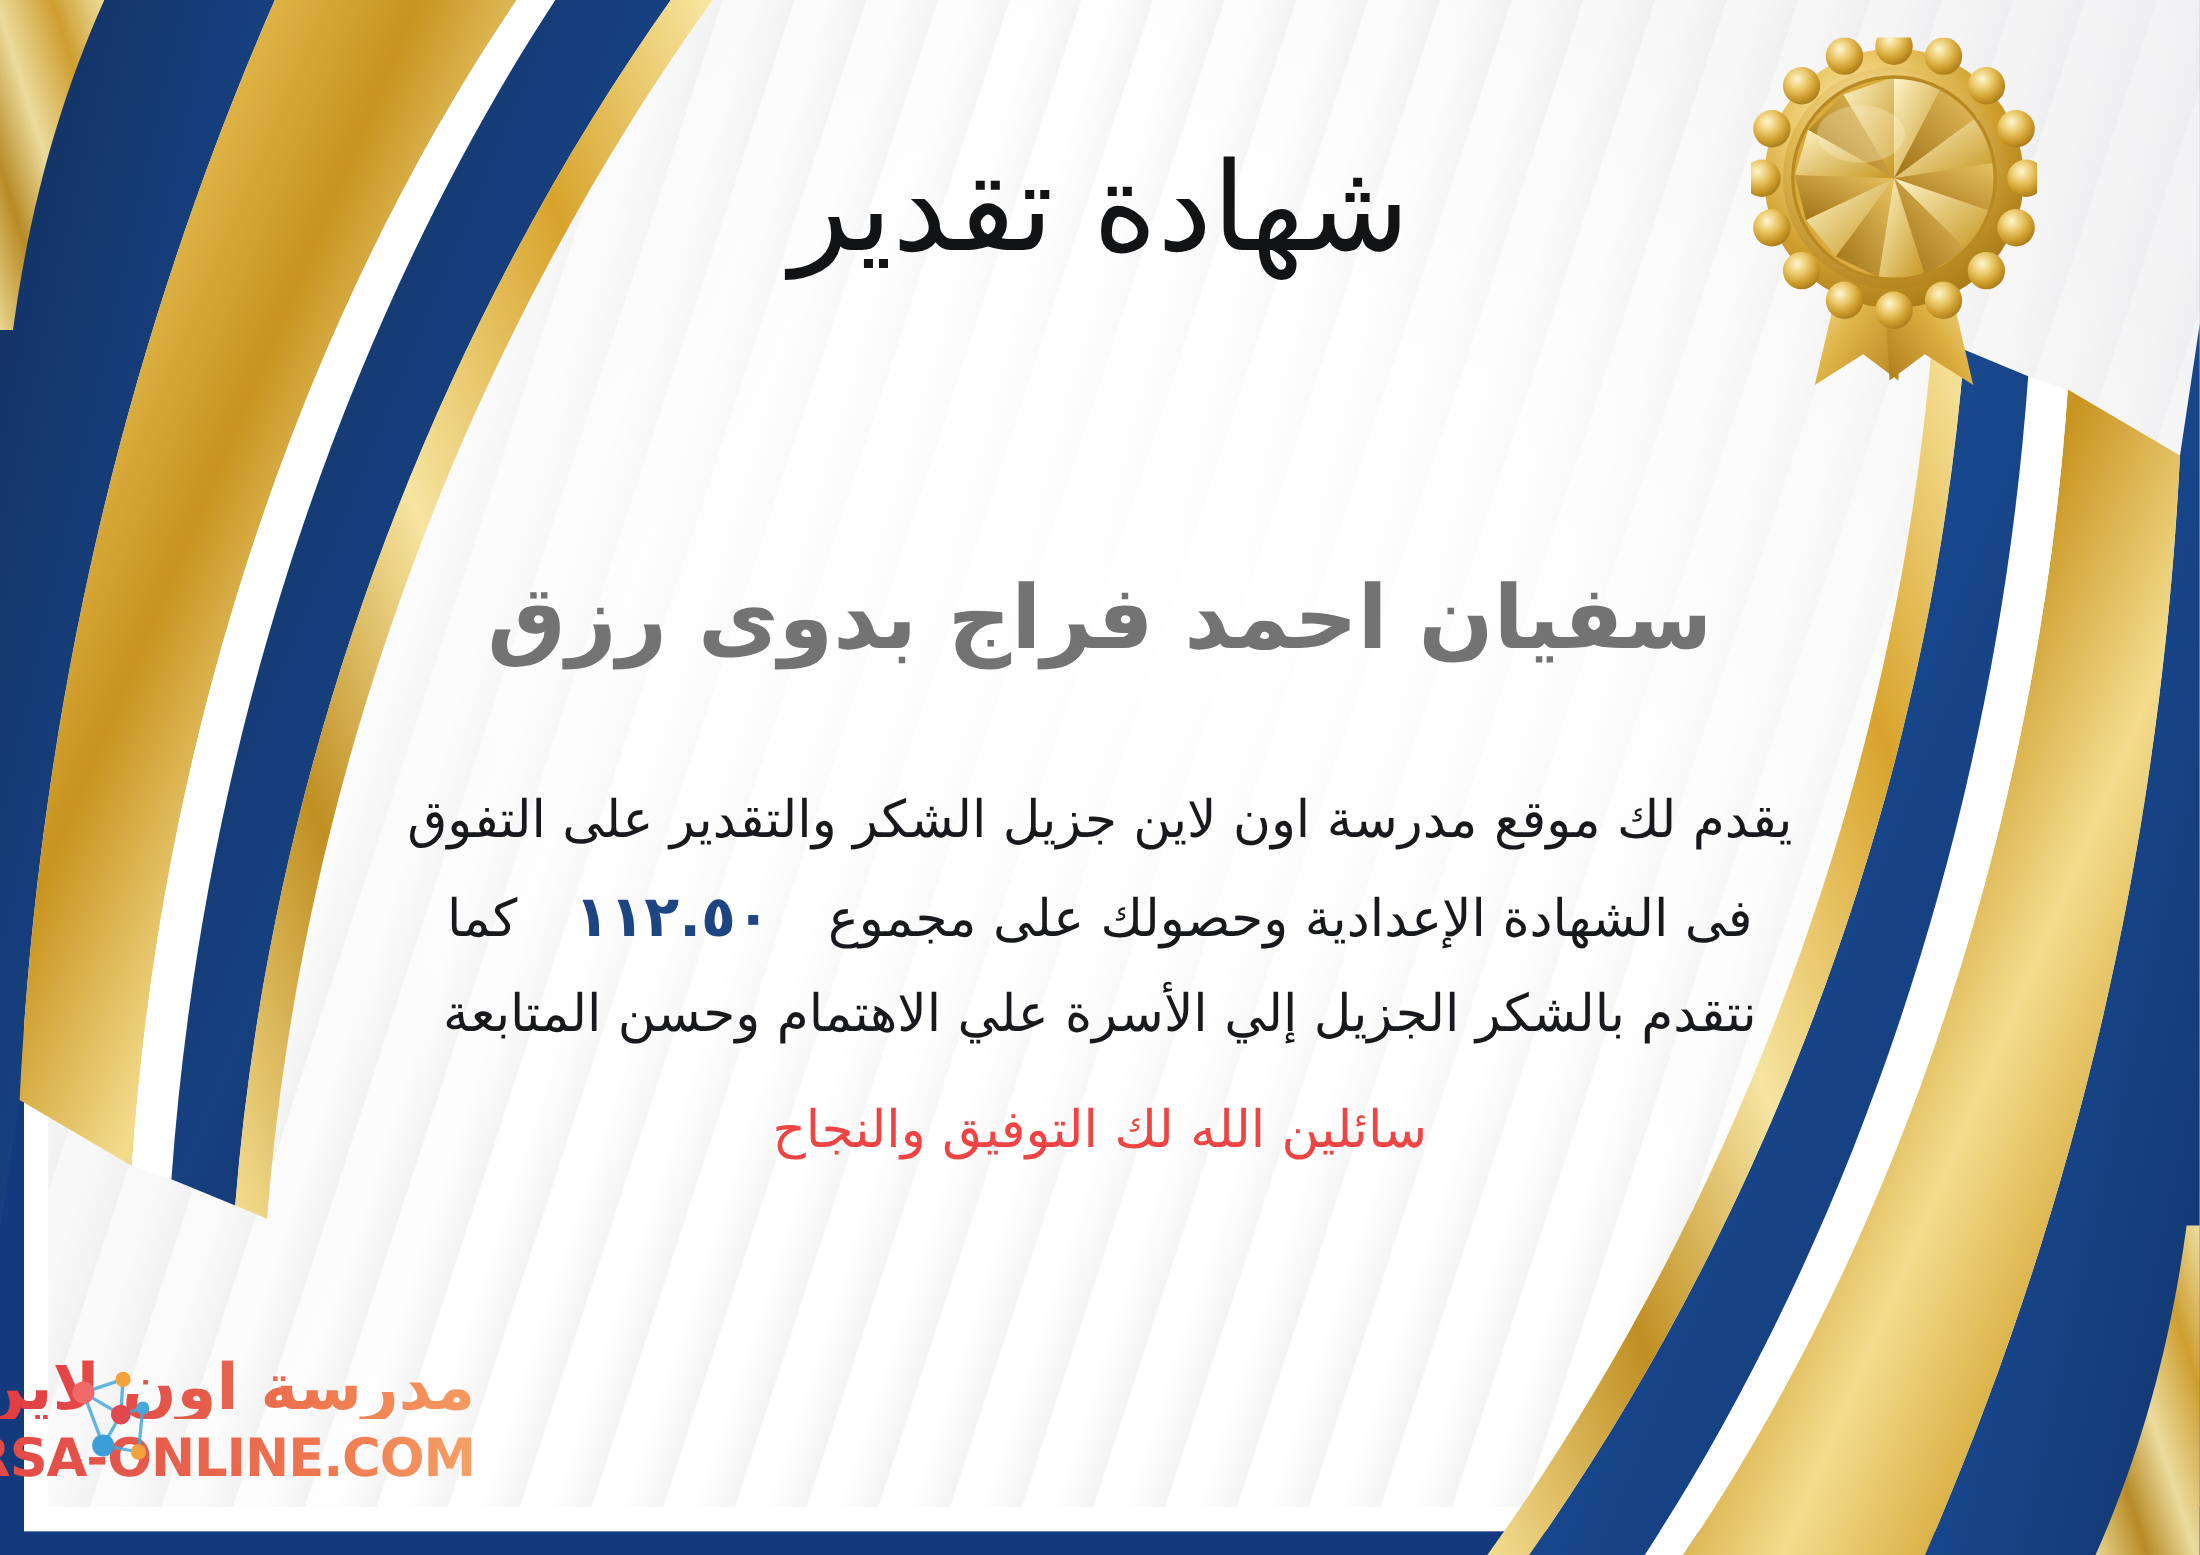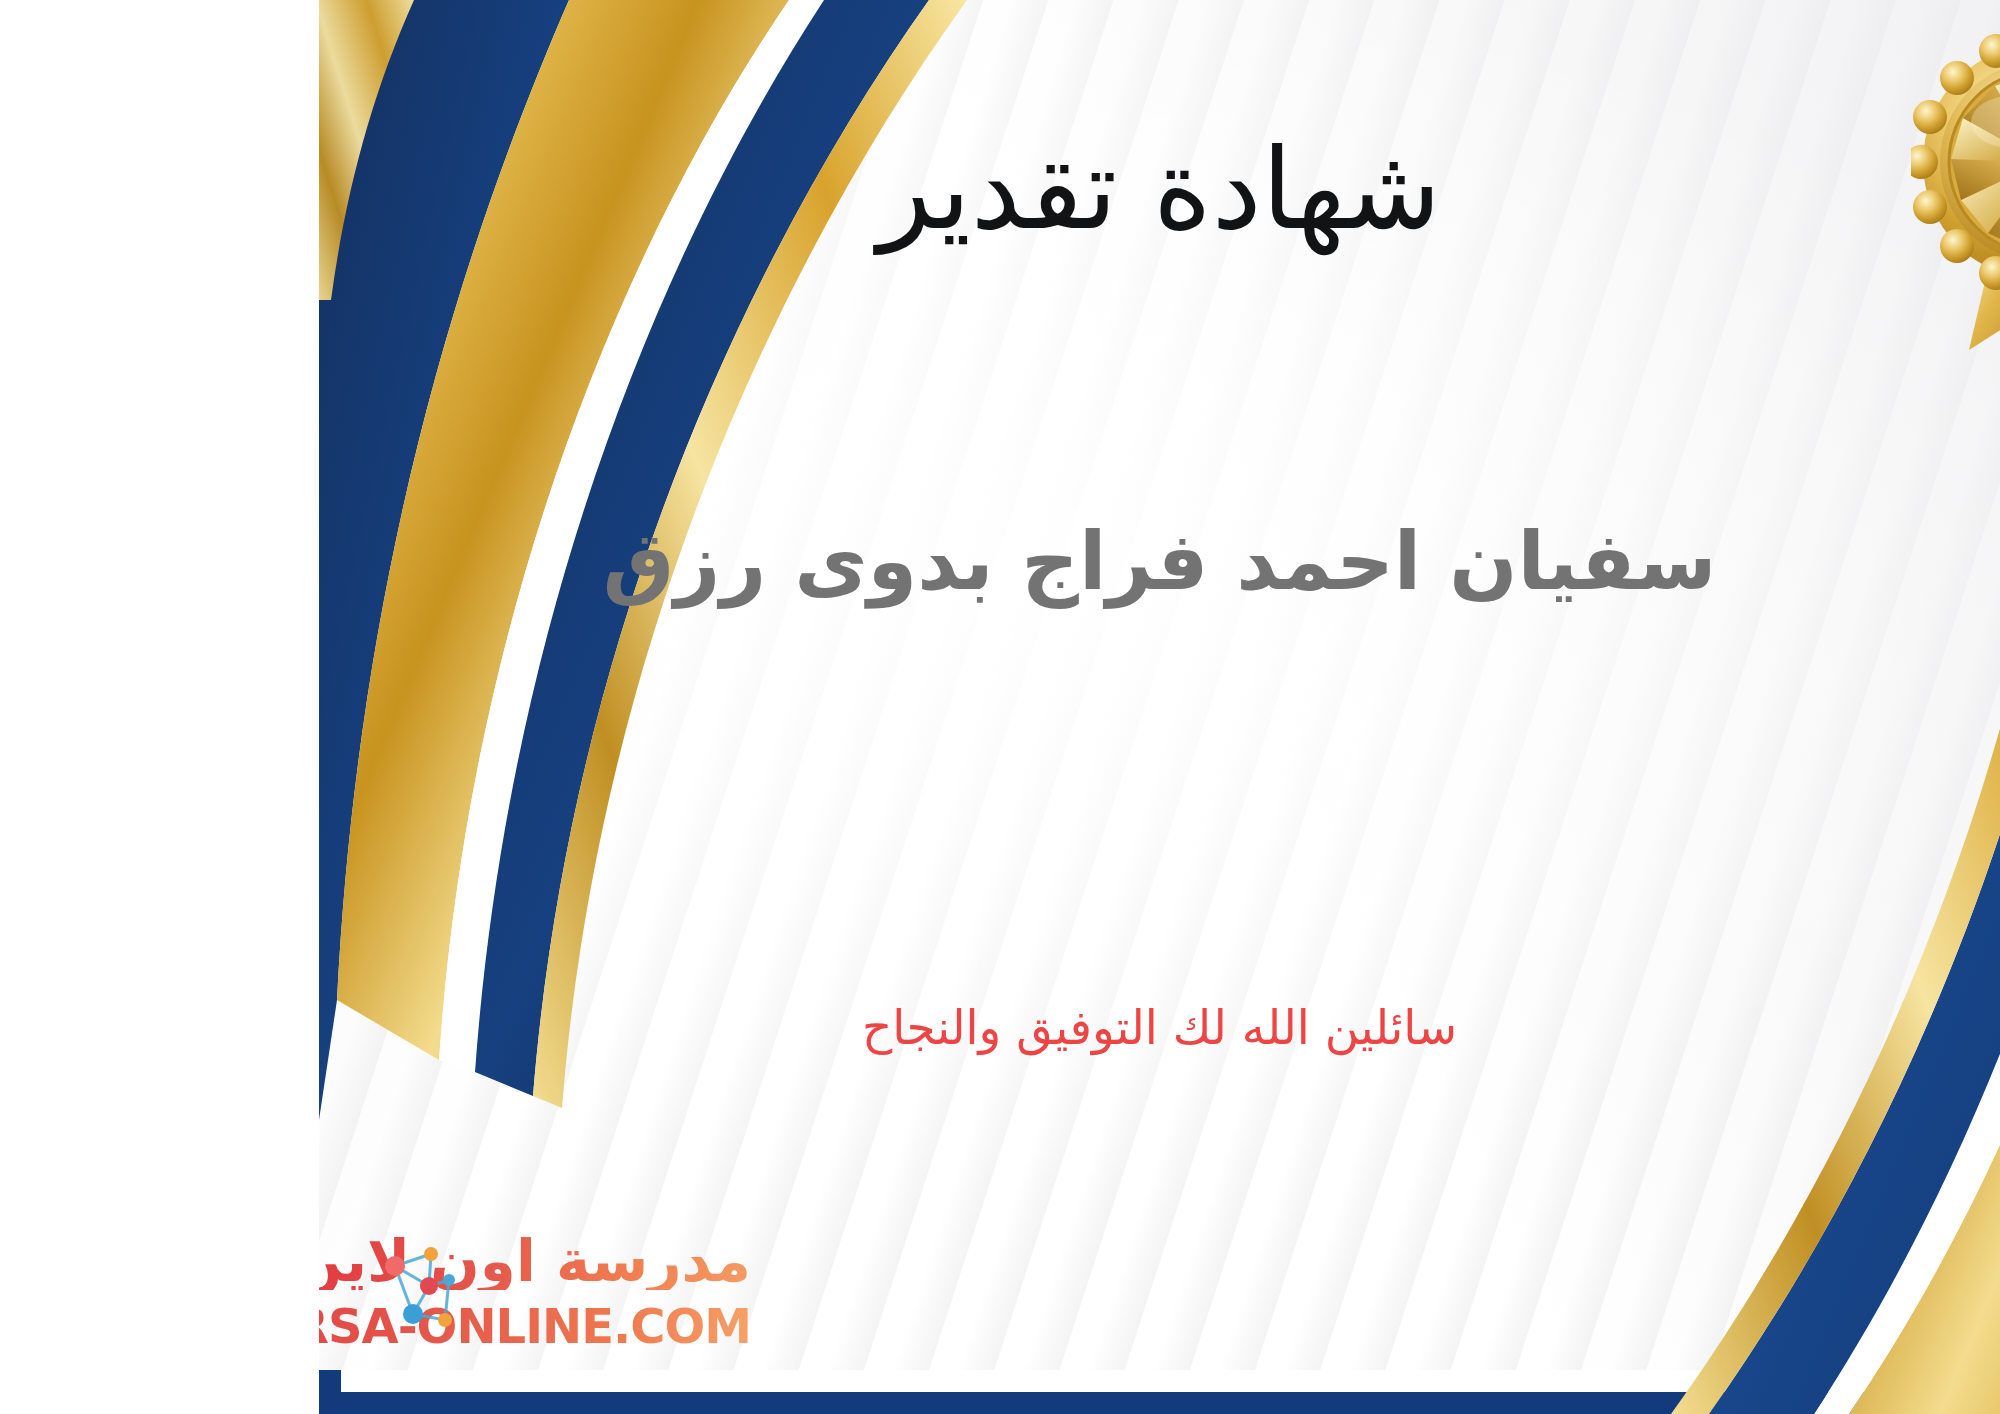--- a/index.html
+++ b/index.html
@@ -4,21 +4,21 @@
 <style>
   html,body{margin:0;padding:0;}
   body{
     width:2000px;height:1414px;
     background:#ffffff;
     font-family:"DejaVu Sans","Liberation Sans",sans-serif;
     overflow:hidden;
   }
   .cert{
     position:relative;
-    width:1681px;height:1414px;
+    width:2000px;height:1414px;
     overflow:hidden;
     background:#ffffff;
   }
 
   
   .paper{
     position:absolute;inset:0;
     background:
       repeating-linear-gradient(
         -72deg,
@@ -304,20 +304,27 @@
       <ellipse cx="100" cy="88" rx="40" ry="26" fill="#fff6d2" opacity=".30"></ellipse>
     </svg>
   </div>
 
   <div class="content">
 
     <div class="title">شهادة تقدير</div>
 
     <div class="recipient">سفيان احمد فراج بدوى رزق</div>
 
+    <div class="body">
+      <div class="line l1">يقدم لك موقع مدرسة اون لاين جزيل الشكر  والتقدير على التفوق</div>
+      <div class="line l2">
+        <span>فى الشهادة الإعدادية وحصولك على مجموع</span><span class="score">١١٢.٥٠</span><span>كما</span>
+      </div>
+      <div class="line l3">نتقدم  بالشكر الجزيل إلي الأسرة علي الاهتمام وحسن المتابعة</div>
+    </div>
 
     <div class="closing">سائلين الله لك التوفيق  والنجاح</div>
   </div>
 
   <div class="brand">
     <div class="brand-ar">مدرسة اون لاين</div>
     <div class="brand-url">MADRSA-ONLINE.COM</div>
     <div class="brand-mark">
       <svg viewBox="0 0 92 112" xmlns="http://www.w3.org/2000/svg" aria-hidden="true">
         <g stroke="#4aa8d8" stroke-width="3" fill="none" opacity=".85">

